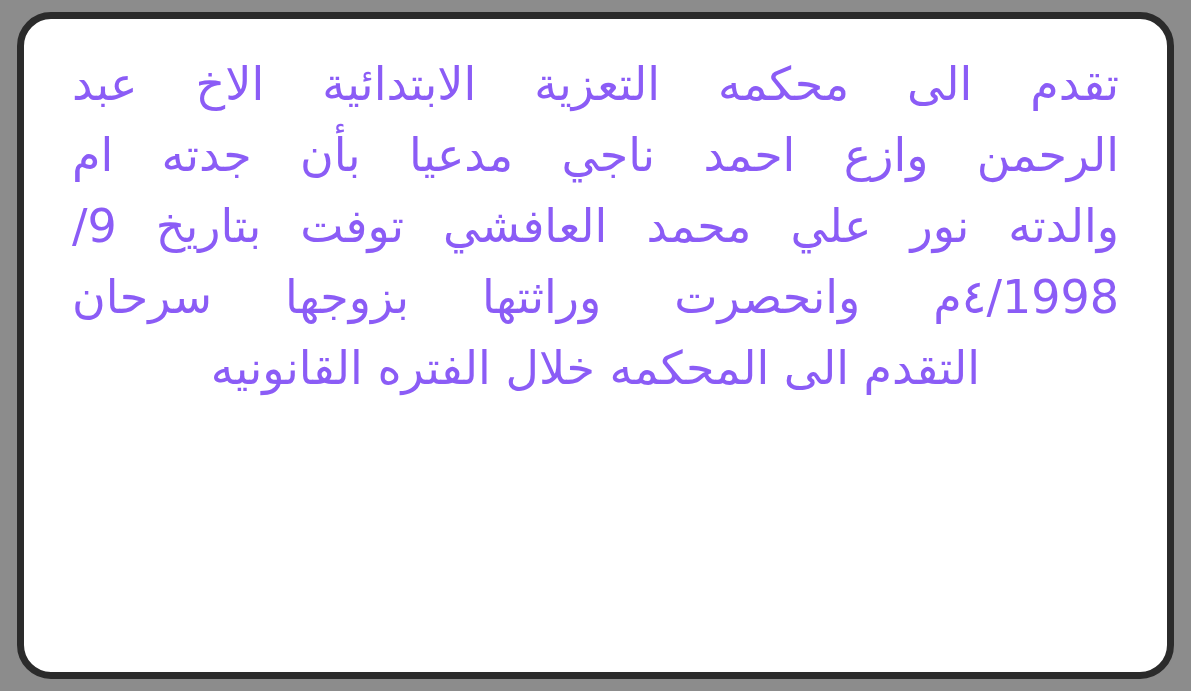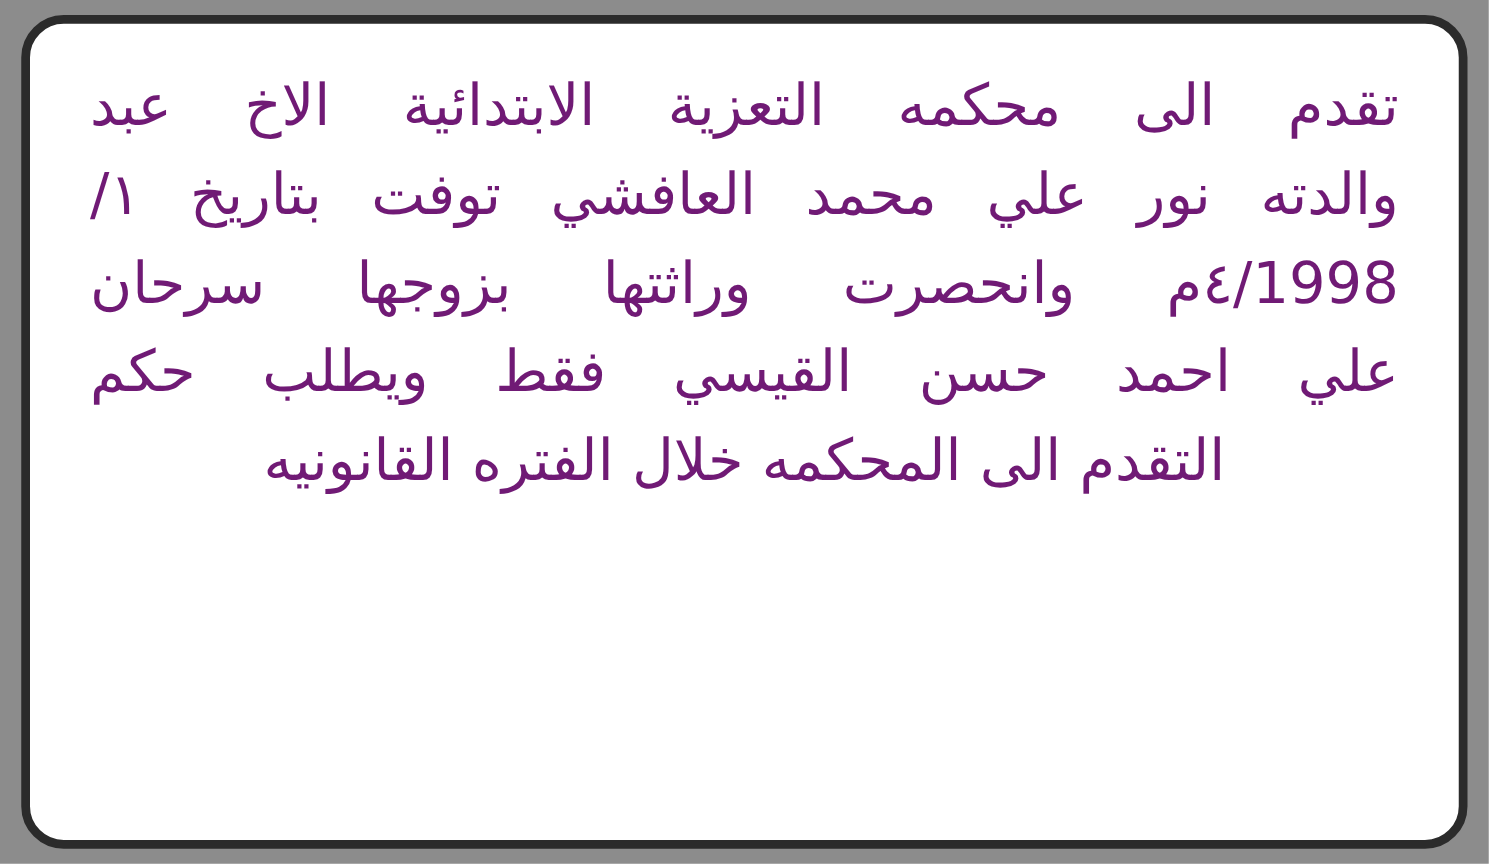--- a/index.html
+++ b/index.html
@@ -34,21 +34,21 @@
     box-sizing: border-box;
     direction: rtl;
     text-align: justify;
     text-align-last: center;
   }
   .notice-line {
     display: block;
     font-family: "DejaVu Sans", sans-serif;
     font-size: 46px;
     line-height: 71px;
-    color: #701a75;
+    color: #8b5cf6;
     font-weight: 400;
     letter-spacing: 0px;
     white-space: nowrap;
     text-align: center;
   }
   .notice-line.justified {
     text-align: justify;
     text-align-last: justify;
     white-space: normal;
   }
@@ -56,18 +56,18 @@
     text-align: right;
     text-align-last: center;
   }
 </style>
 </head>
 <body>
 
 <div class="notice-frame">
   <div class="notice-body">
     <span class="notice-line justified">تقدم الى محكمه التعزية الابتدائية الاخ عبد</span>
-    <span class="notice-line justified">والدته نور علي محمد العافشي توفت بتاريخ ١/</span>
+    <span class="notice-line justified">الرحمن وازع احمد ناجي مدعيا بأن جدته ام</span>
+    <span class="notice-line justified">والدته نور علي محمد العافشي توفت بتاريخ 9/</span>
     <span class="notice-line justified">1998/٤م وانحصرت وراثتها بزوجها سرحان</span>
-    <span class="notice-line justified">علي احمد حسن القيسي فقط ويطلب حكم</span>
     <span class="notice-line last-line">التقدم الى المحكمه خلال الفتره القانونيه</span>
   </div>
 </div>
 
 </body></html>

